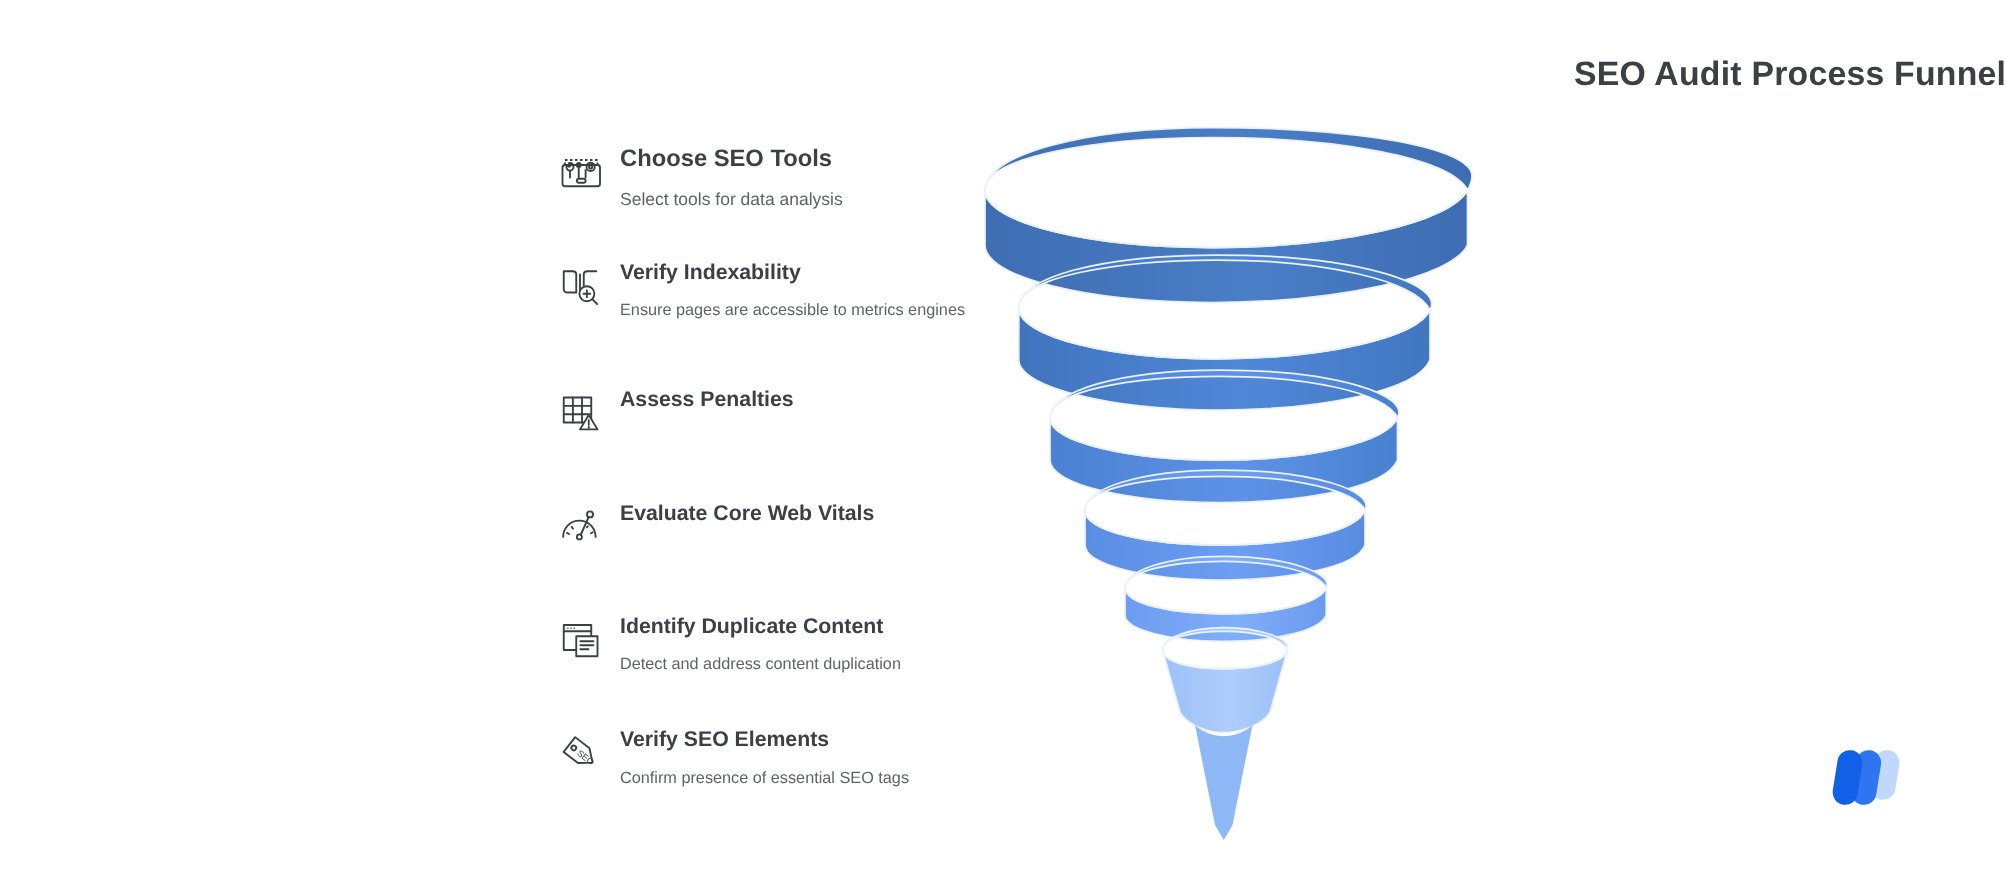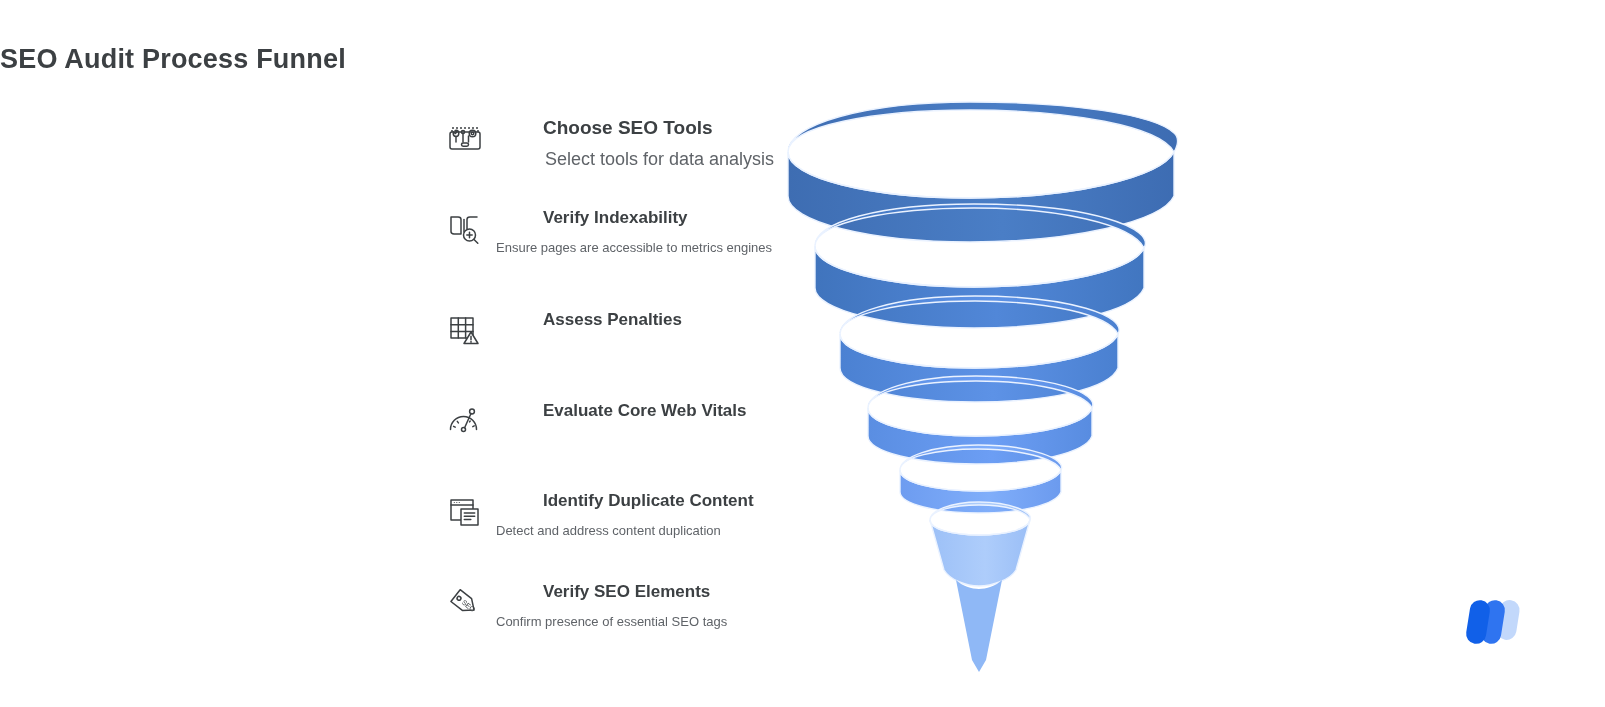--- a/index.html
+++ b/index.html
@@ -13,21 +13,21 @@
     font-family: "Liberation Sans", sans-serif;
     overflow: hidden;
     position: relative;
   }
 
   #page-title {
     position: absolute;
     left: 0;
     top: 44px;
     width: 1605px;
-    text-align: left;
+    text-align: right;
     font-size: 27px;
     font-weight: bold;
     color: #3c4043;
     letter-spacing: 0.2px;
   }
 
   
   #steps {
     position: absolute;
     left: 444px;
@@ -52,31 +52,30 @@
     left: 52px;
     top: 0;
     width: 278px;
   }
   .step-title {
     font-size: 17px;
     font-weight: bold;
     color: #3c4043;
     line-height: 20px;
     white-space: nowrap;
-    margin-left: 47px;
   }
   .step-desc {
     font-size: 13px;
     color: #5f6368;
     line-height: 17px;
     margin-top: 11px;
   }
   
   .step.first .step-title { font-size: 19px; }
-  .step.first .step-desc { font-size: 18px; line-height: 22px; margin-top: 10px; text-align: right; }
+  .step.first .step-desc { font-size: 14px; line-height: 22px; margin-top: 10px; }
 
   
   #funnel {
     position: absolute;
     left: 770px;
     top: 100px;
     width: 430px;
     height: 590px;
   }
 

